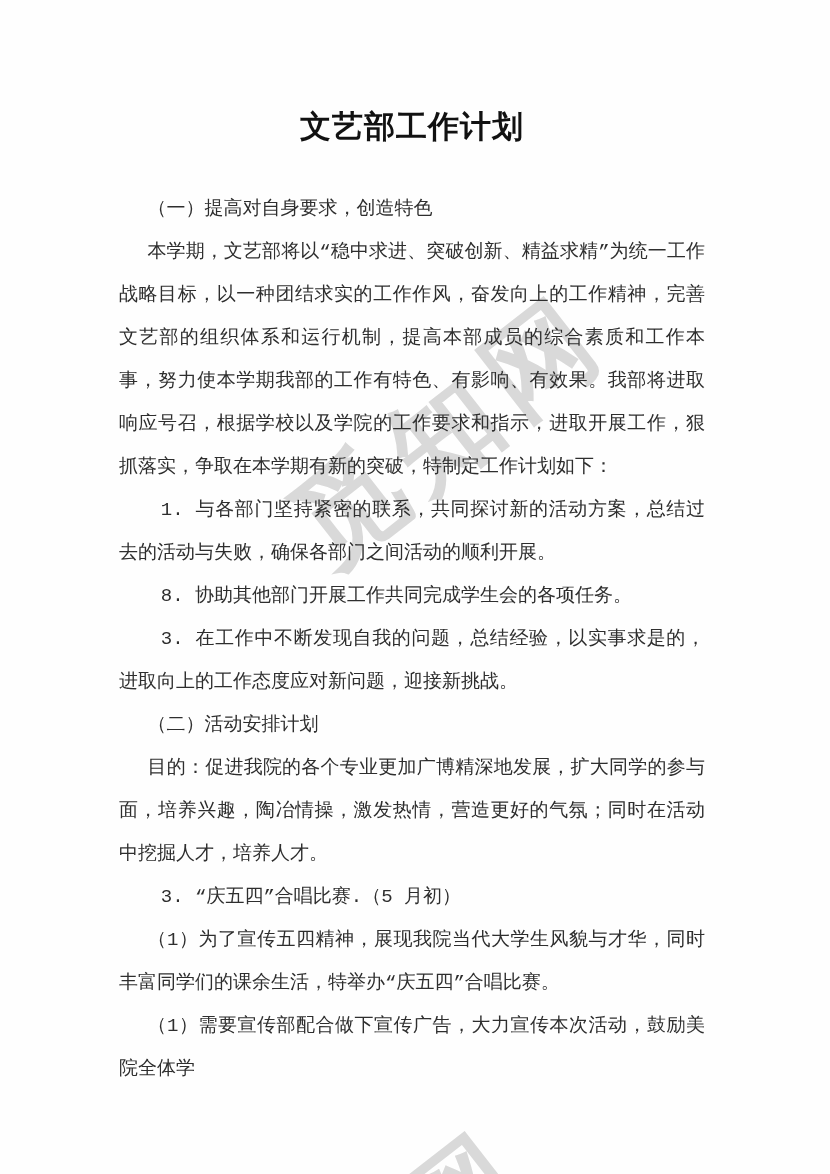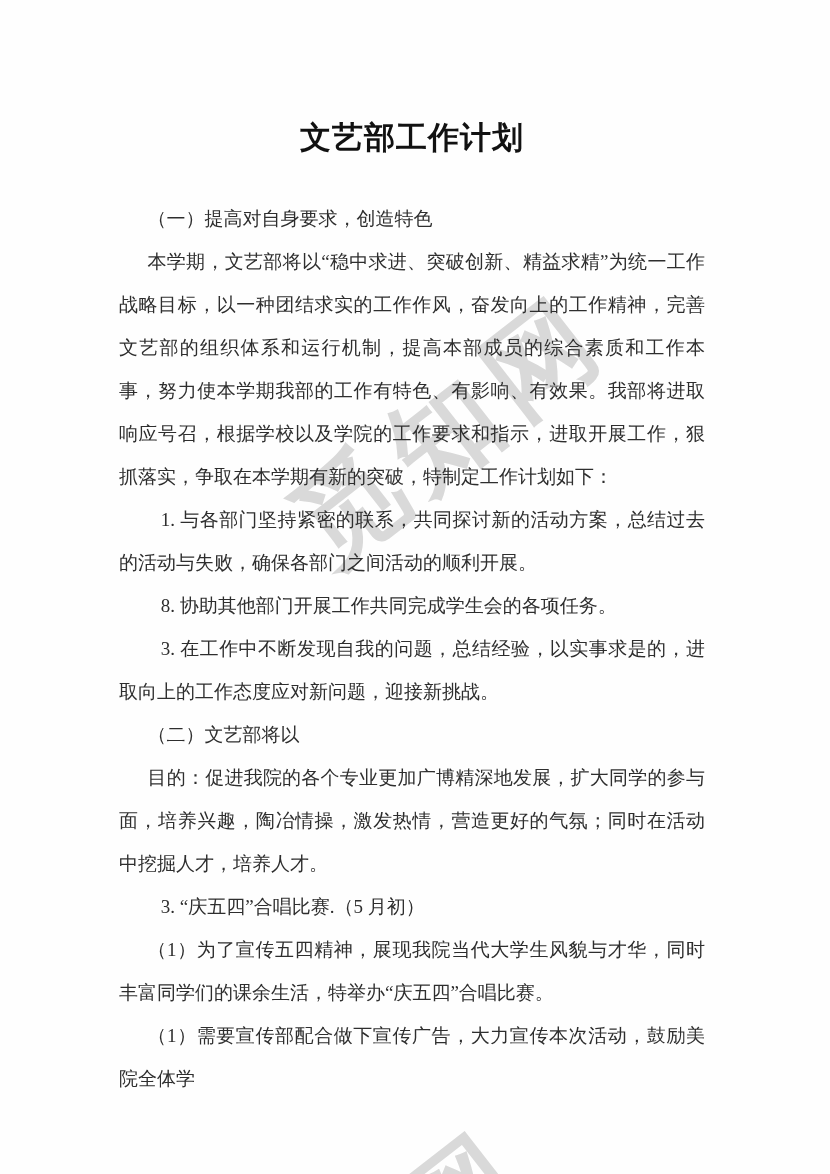--- a/index.html
+++ b/index.html
@@ -32,23 +32,24 @@
     left: 450px;
     top: 430px;
   }
   .watermark.bottom {
     left: 371px;
     top: 1265px;
   }
   .content {
     position: absolute;
     left: 119px;
-    top: 112px;
+    top: 103px;
     width: 586px;
     z-index: 1;
+    font-family: Liberation Mono, monospace;
   }
   .doc-title {
     margin: 0 0 33px 0;
     font-size: 31px;
     line-height: 52px;
     font-weight: 700;
     text-align: center;
     color: #111111;
     letter-spacing: 1px;
   }
@@ -79,21 +80,21 @@
     <p class="doc-p indent-para">（一）提高对自身要求，创造特色</p>
 
     <p class="doc-p indent-para">本学期，文艺部将以“稳中求进、突破创新、精益求精”为统一工作战略目标，以一种团结求实的工作作风，奋发向上的工作精神，完善文艺部的组织体系和运行机制，提高本部成员的综合素质和工作本事，努力使本学期我部的工作有特色、有影响、有效果。我部将进取响应号召，根据学校以及学院的工作要求和指示，进取开展工作，狠抓落实，争取在本学期有新的突破，特制定工作计划如下：</p>
 
     <p class="doc-p indent-num">1. 与各部门坚持紧密的联系，共同探讨新的活动方案，总结过去的活动与失败，确保各部门之间活动的顺利开展。</p>
 
     <p class="doc-p indent-num">8. 协助其他部门开展工作共同完成学生会的各项任务。</p>
 
     <p class="doc-p indent-num">3. 在工作中不断发现自我的问题，总结经验，以实事求是的，进取向上的工作态度应对新问题，迎接新挑战。</p>
 
-    <p class="doc-p indent-para">（二）文艺部将以</p>
+    <p class="doc-p indent-para">（二）活动安排计划</p>
 
     <p class="doc-p indent-para">目的：促进我院的各个专业更加广博精深地发展，扩大同学的参与面，培养兴趣，陶冶情操，激发热情，营造更好的气氛；同时在活动中挖掘人才，培养人才。</p>
 
     <p class="doc-p indent-num">3. “庆五四”合唱比赛.（5 月初）</p>
 
     <p class="doc-p indent-para">（1）为了宣传五四精神，展现我院当代大学生风貌与才华，同时丰富同学们的课余生活，特举办“庆五四”合唱比赛。</p>
 
     <p class="doc-p indent-para">（1）需要宣传部配合做下宣传广告，大力宣传本次活动，鼓励美院全体学</p>
 
   </div>

